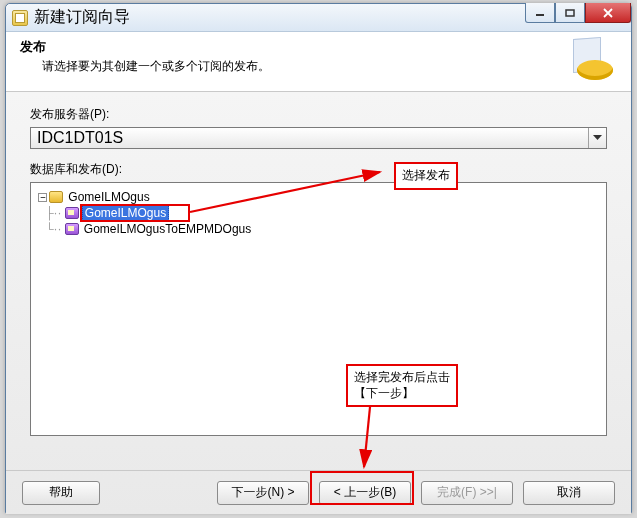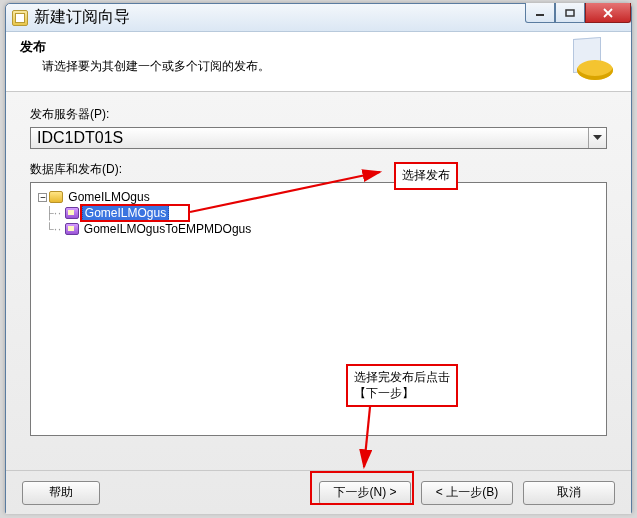--- a/index.html
+++ b/index.html
@@ -130,20 +130,23 @@
       <div class="btn help">
           <span>帮助</span>
         </div>
       <div class="spacer"></div>
       <div class="btn">
           <span>下一步(N) &gt;</span>
         </div>
       <div class="btn">
           <span>&lt; 上一步(B)</span>
         </div>
+      <div class="btn disabled">
+          <span>完成(F) &gt;&gt;|</span>
+        </div>
       <div class="btn">
           <span>取消</span>
         </div>
     </div>
 
   </div>
 </div>
 
 <div class="red-outline" style="left:80px; top:204px; width:110px; height:18px;"></div>
 <div class="red-outline" style="left:310px; top:471px; width:104px; height:34px;"></div>

